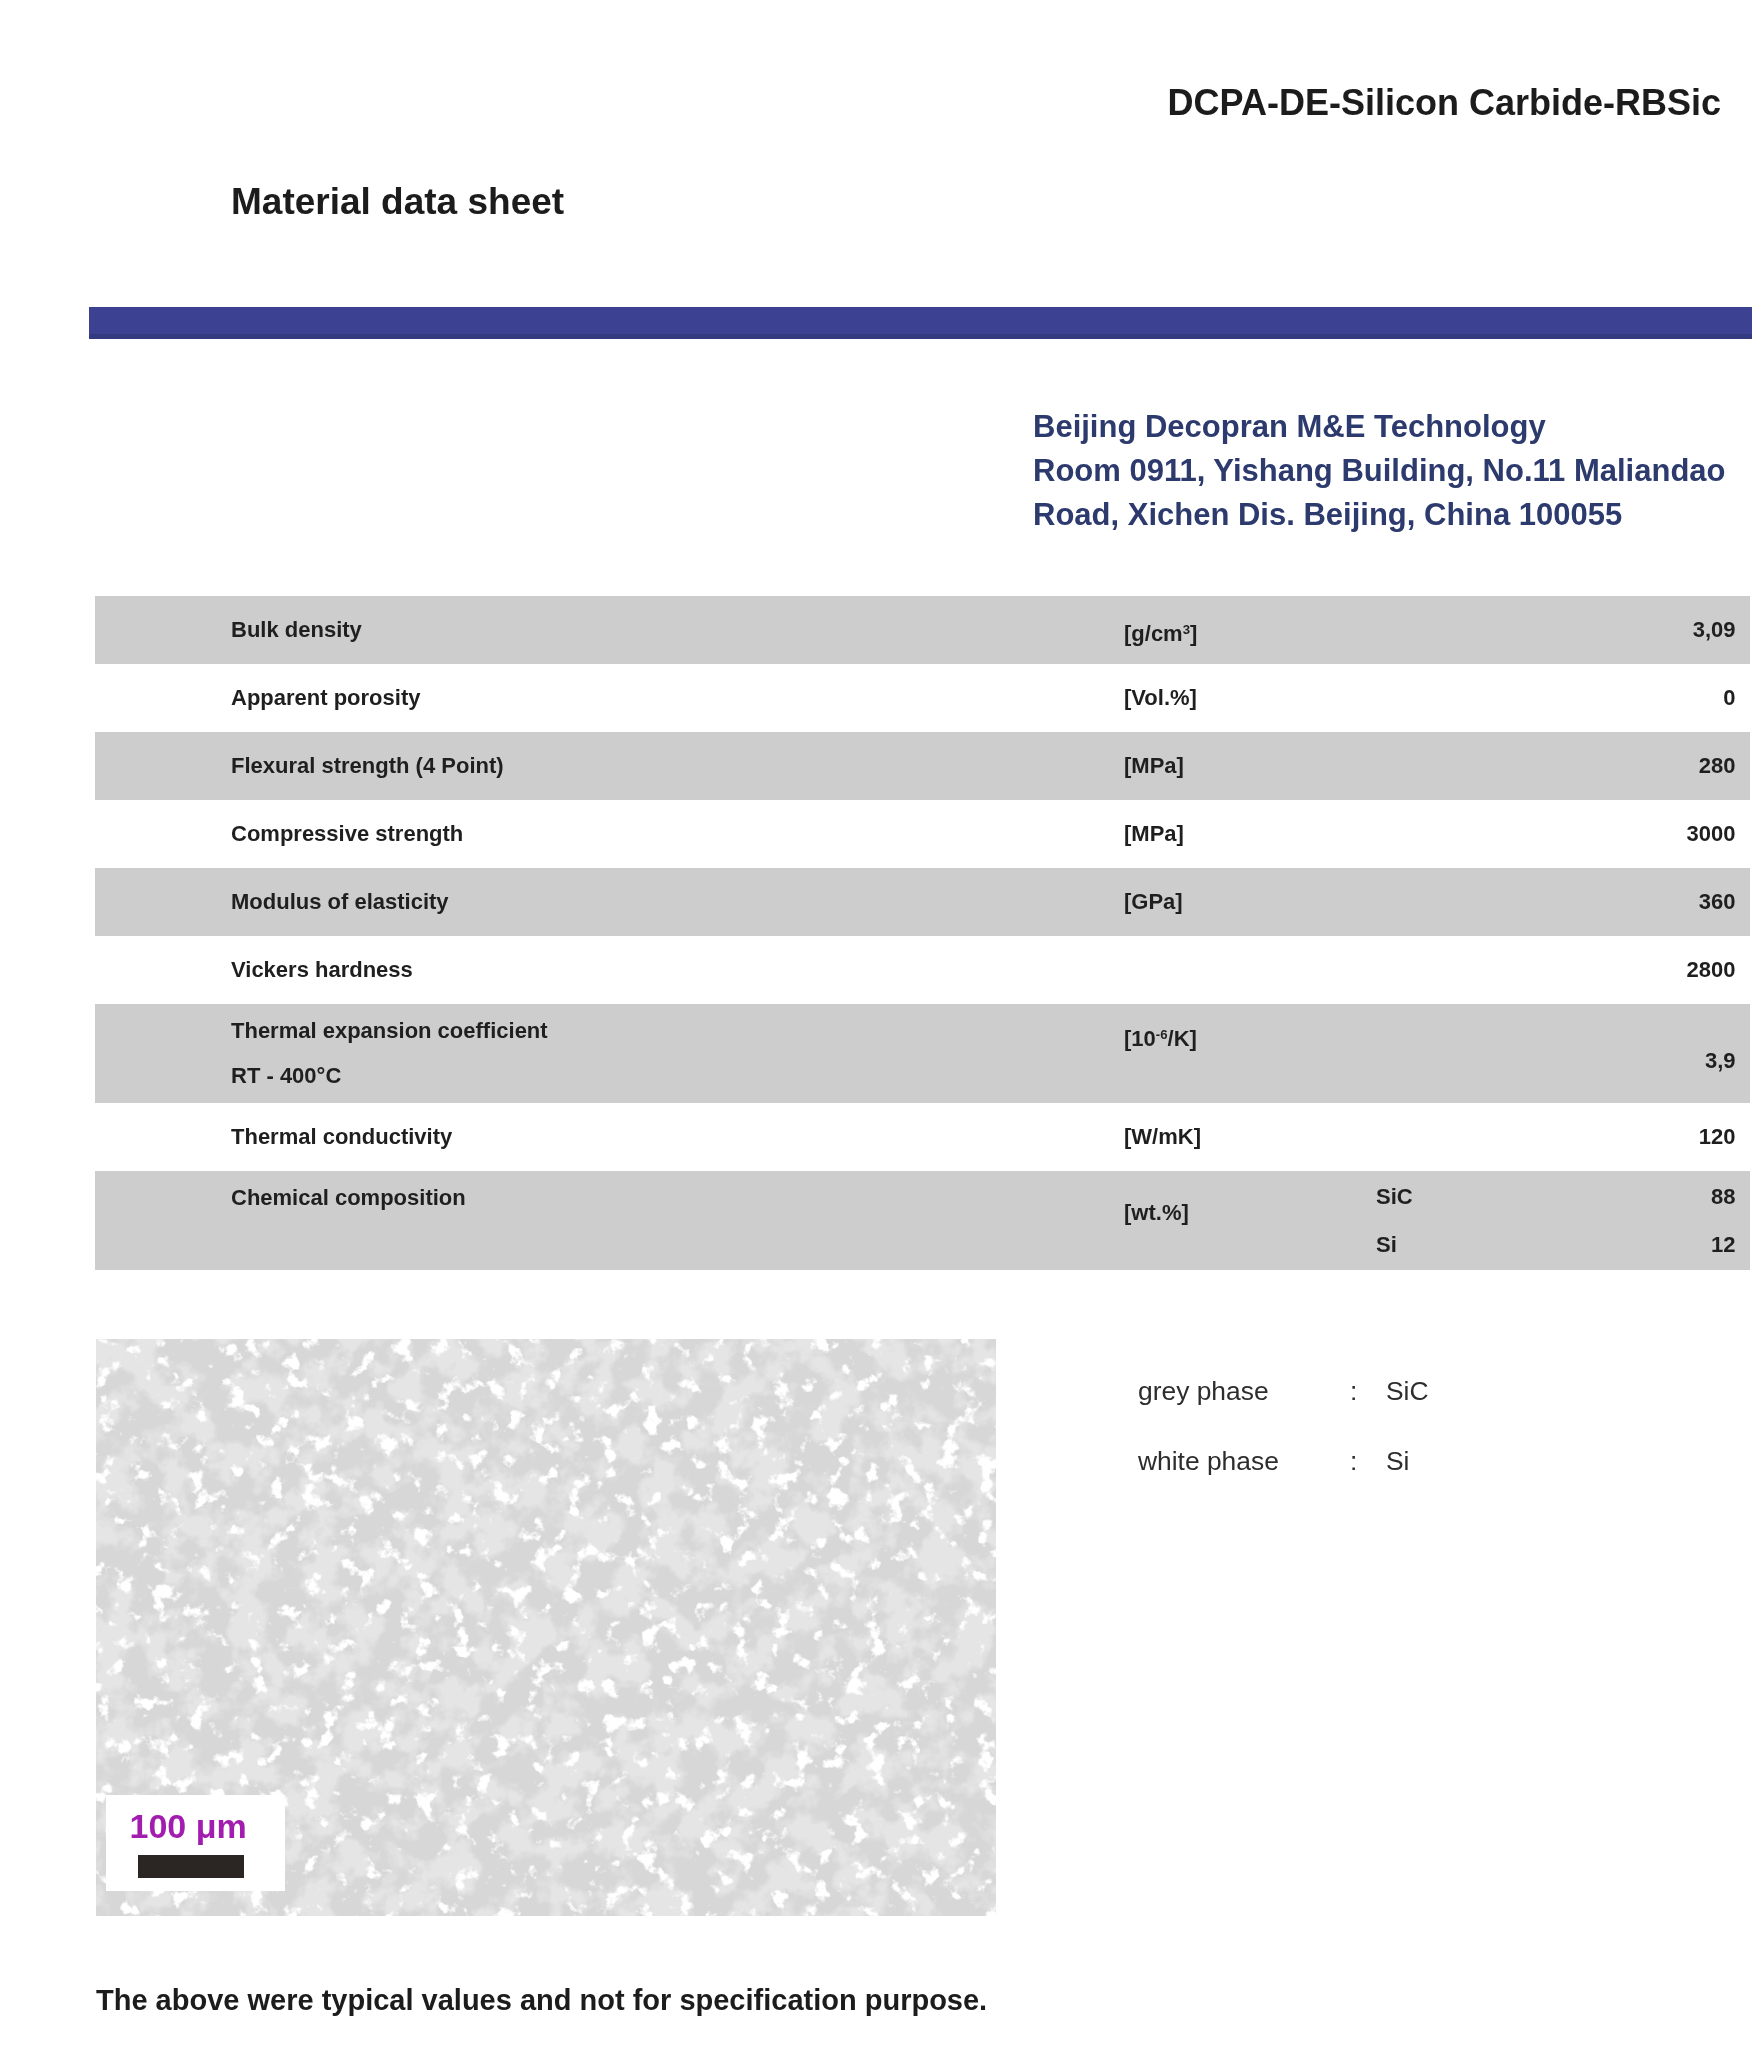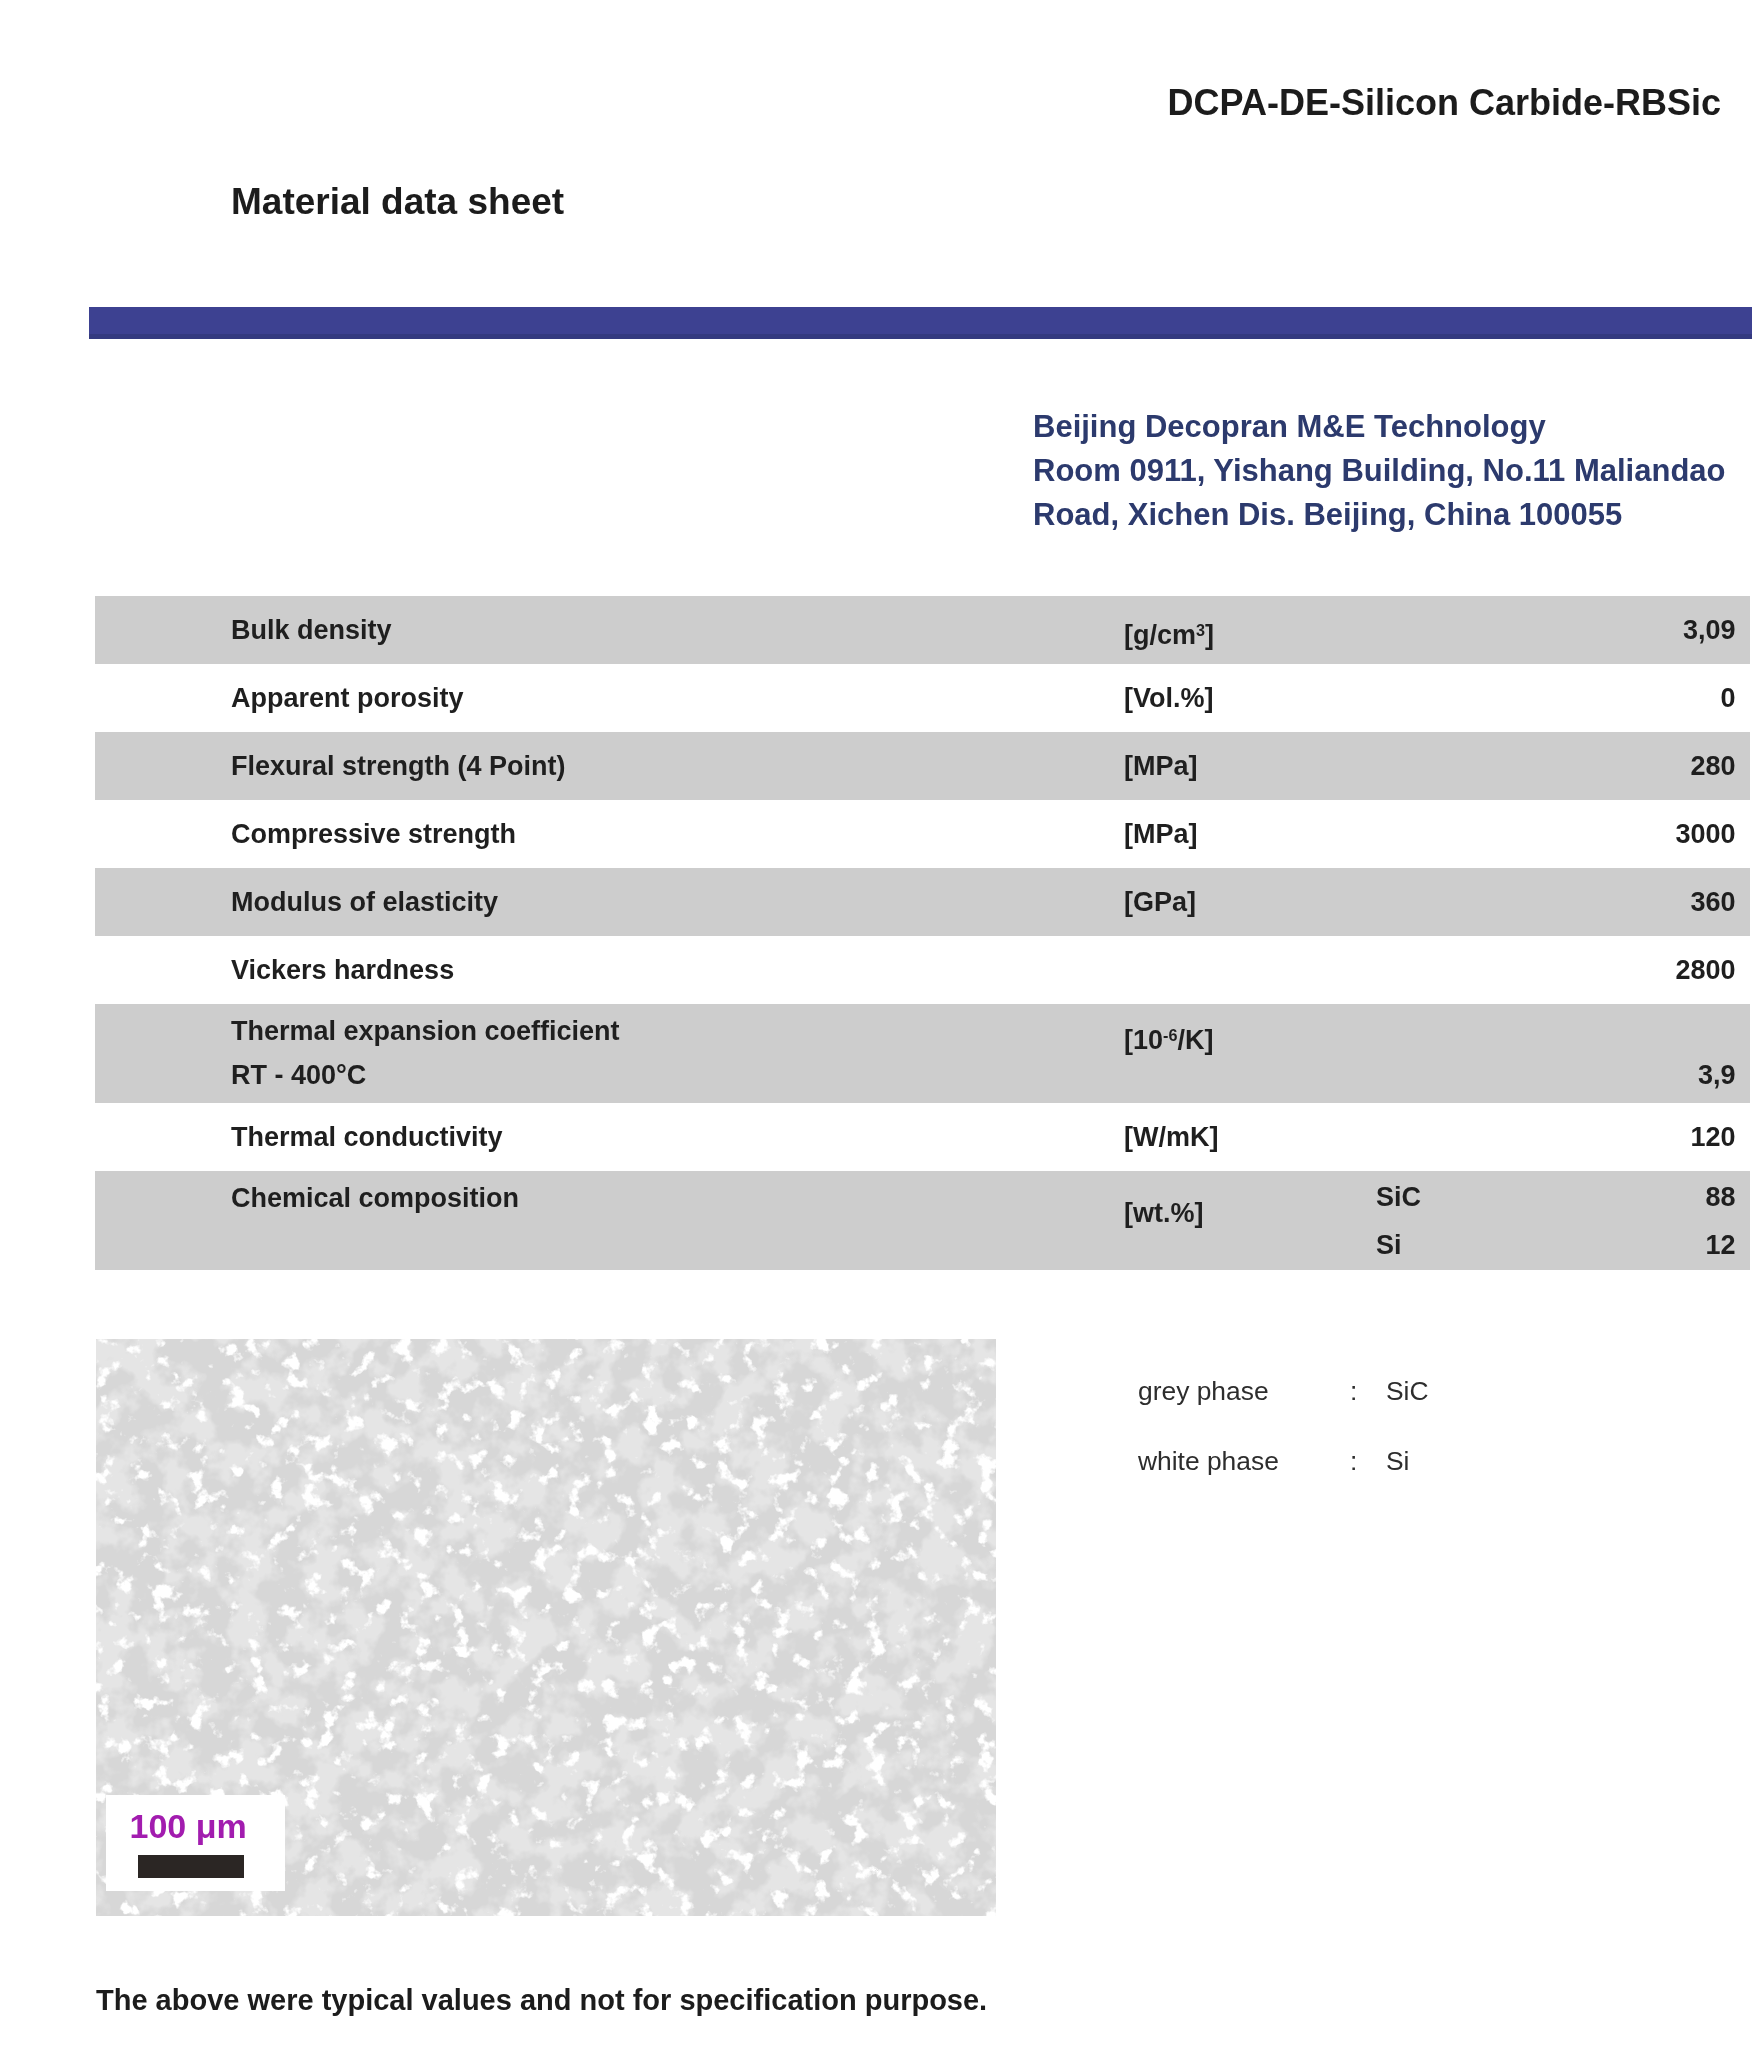--- a/index.html
+++ b/index.html
@@ -28,34 +28,34 @@
     border-bottom:5.8px solid #343a7f;
   }
   .address{
     position:absolute; left:1033px; top:405px;
     font-size:31px; font-weight:bold; color:#2c3a6d;
     line-height:44px; white-space:nowrap;
   }
   
   .prop-table{
     position:absolute; left:95px; top:596px; width:1655px;
-    font-size:27px; font-weight:bold; color:#1f1f1f;
+    font-size:22px; font-weight:bold; color:#1f1f1f;
   }
   .prow{position:relative; width:100%; height:68px;}
   .prow.tall{height:99px;}
   .prow.shade{background:#cdcdcd;}
   .plabel{position:absolute; left:136px; top:0; line-height:68px; white-space:nowrap;}
   .punit{position:absolute; left:1029px; top:0; line-height:68px; white-space:nowrap;}
   .pvalue{position:absolute; right:14.5px; top:0; line-height:68px; white-space:nowrap;margin-left:32px;}
   .u-sup{font-size:0.6em; vertical-align:0.5em;}
   
   .prow .l1-label{position:absolute; left:136px; top:0; line-height:54px; white-space:nowrap;}
   .prow .l1-unit{position:absolute; left:1029px; top:4px; line-height:54px; white-space:nowrap;}
   .prow .l2-label{position:absolute; left:136px; top:49px; line-height:45px; white-space:nowrap;}
-  .prow .l2-value{position:absolute; right:14.5px; top:49px; line-height:45px; white-space:nowrap;}
+  .prow .l2-value{position:absolute; right:14.5px; top:34px; line-height:45px; white-space:nowrap;}
   
   .prow .chem-label{position:absolute; left:136px; top:0; line-height:54px; white-space:nowrap;}
   .prow .chem-unit{position:absolute; left:1029px; top:0; height:84px; display:flex; align-items:center; white-space:nowrap;}
   .prow .spec-name-1{position:absolute; left:1281px; top:0; line-height:52px;}
   .prow .spec-val-1{position:absolute; right:14.5px; top:0; line-height:52px;}
   .prow .spec-name-2{position:absolute; left:1281px; top:49px; line-height:50px;}
   .prow .spec-val-2{position:absolute; right:14.5px; top:49px; line-height:50px;}
   
   .micrograph{
     position:absolute; left:96px; top:1339px;

